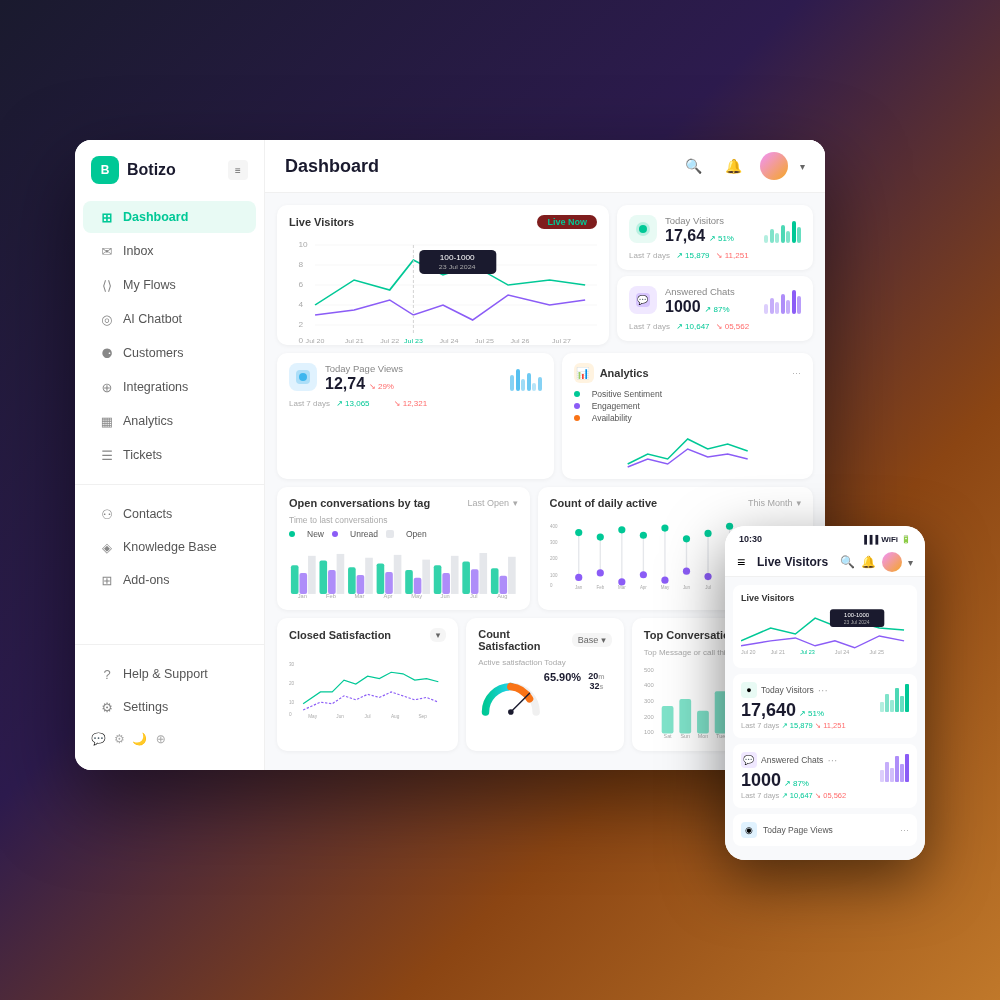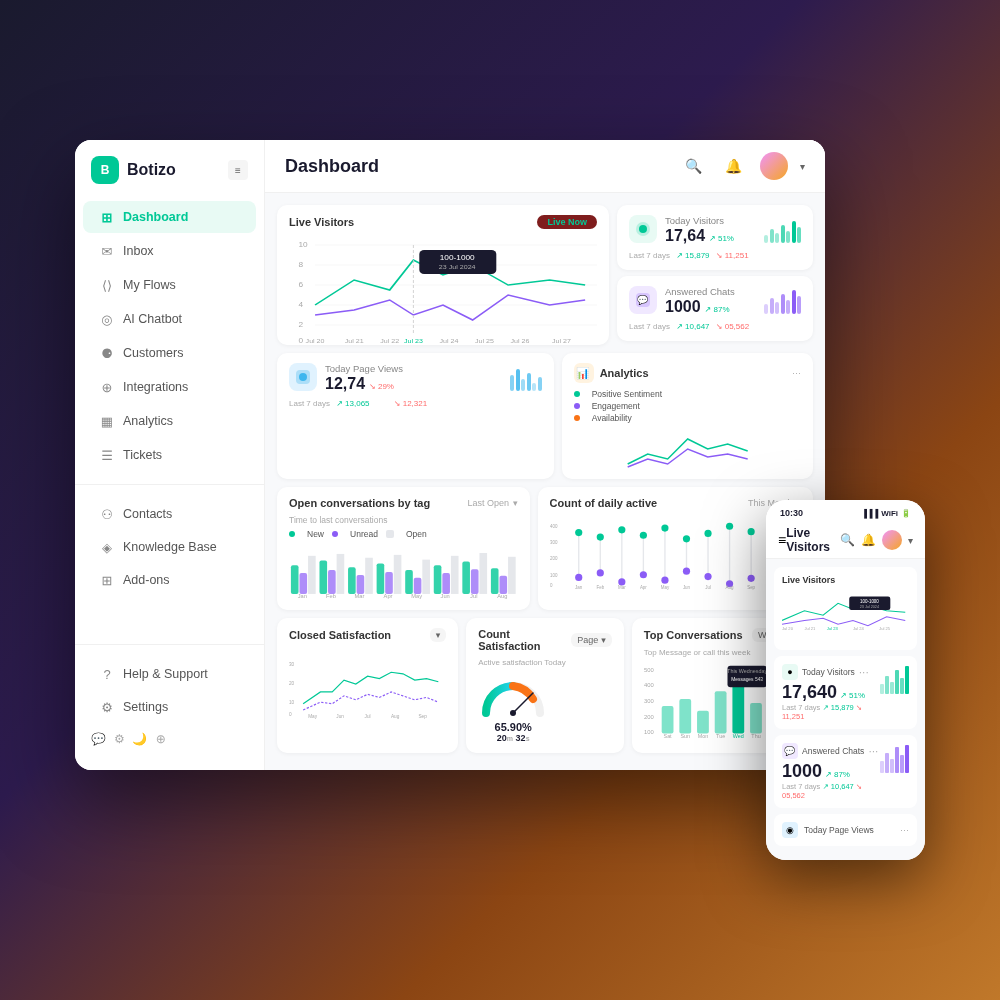--- a/index.html
+++ b/index.html
@@ -262,21 +262,21 @@
     }
 
     .legend-dot {
       width: 6px; height: 6px; border-radius: 50%;
     }
 
     
     .mobile-card {
       position: absolute;
       bottom: 0; right: 0;
-      width: 159px;
+      width: 200px;
       background: #fff;
       border-radius: 20px;
       box-shadow: 0 20px 60px rgba(0,0,0,0.5);
       overflow: hidden;
     }
 
     .mobile-status-bar {
       background: #fff;
       padding: 8px 14px 4px;
       display: flex;
@@ -762,28 +762,28 @@
                 <text x="135" y="78" font-size="6" fill="#aaa" text-anchor="middle">Aug</text>
                 <text x="170" y="78" font-size="6" fill="#aaa" text-anchor="middle">Sep</text>
               </svg>
             </div>
           </div>
 
           <div class="card satisfaction-card" style="flex:0.85;">
             <div class="card-header">
               <span class="card-title">Count Satisfaction</span>
               <div style="display:flex;align-items:center;gap:3px;background:#f5f5f5;padding:2px 6px;border-radius:6px;">
-                <span style="font-size:9px;color:#666;">Page</span>
+                <span style="font-size:9px;color:#666;">Base</span>
                 <span style="font-size:9px;color:#666;">▾</span>
               </div>
             </div>
             <div style="font-size:8px;color:#aaa;">Active satisfaction Today</div>
             <div style="display:flex;gap:8px;margin-top:4px;">
 
-              <div style="display:flex;flex-direction:column;align-items:center;">
+              <div style="display:flex;flex-direction:row;align-items:flex-start;">
                 <svg width="70" height="50" viewBox="0 0 70 50">
 
                   <path d="M 8,42 A 27,27 0 0,1 62,42" fill="none" stroke="#f0f0f0" stroke-width="8" stroke-linecap="round"></path>
 
                   <path d="M 8,42 A 27,27 0 0,1 35,15" fill="none" stroke="url(#gaugeGrad)" stroke-width="8" stroke-linecap="round"></path>
                   <path d="M 35,15 A 27,27 0 0,1 55,28" fill="none" stroke="#f97316" stroke-width="8" stroke-linecap="round"></path>
                   <defs>
                     <linearGradient id="gaugeGrad" x1="0%" y1="0%" x2="100%" y2="0%">
                       <stop offset="0%" stop-color="#00c896"></stop>
                       <stop offset="100%" stop-color="#22d3ee"></stop>

